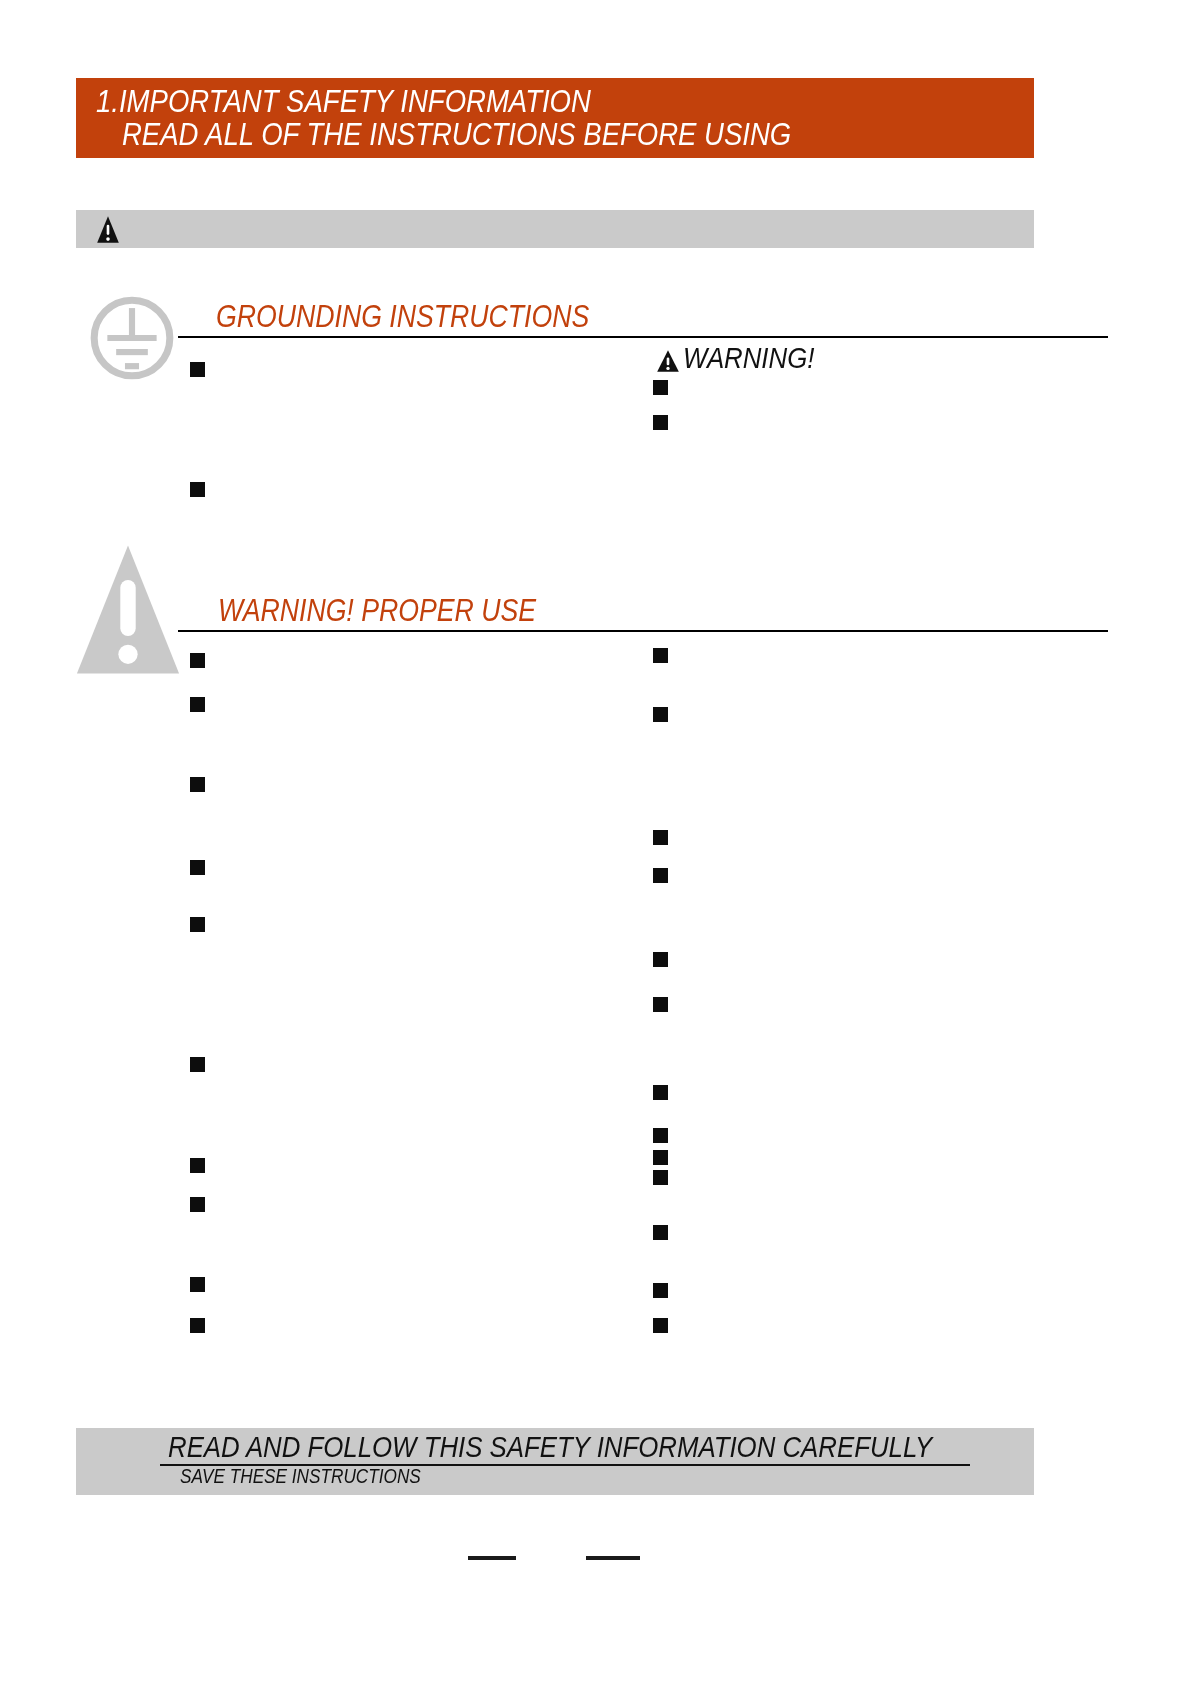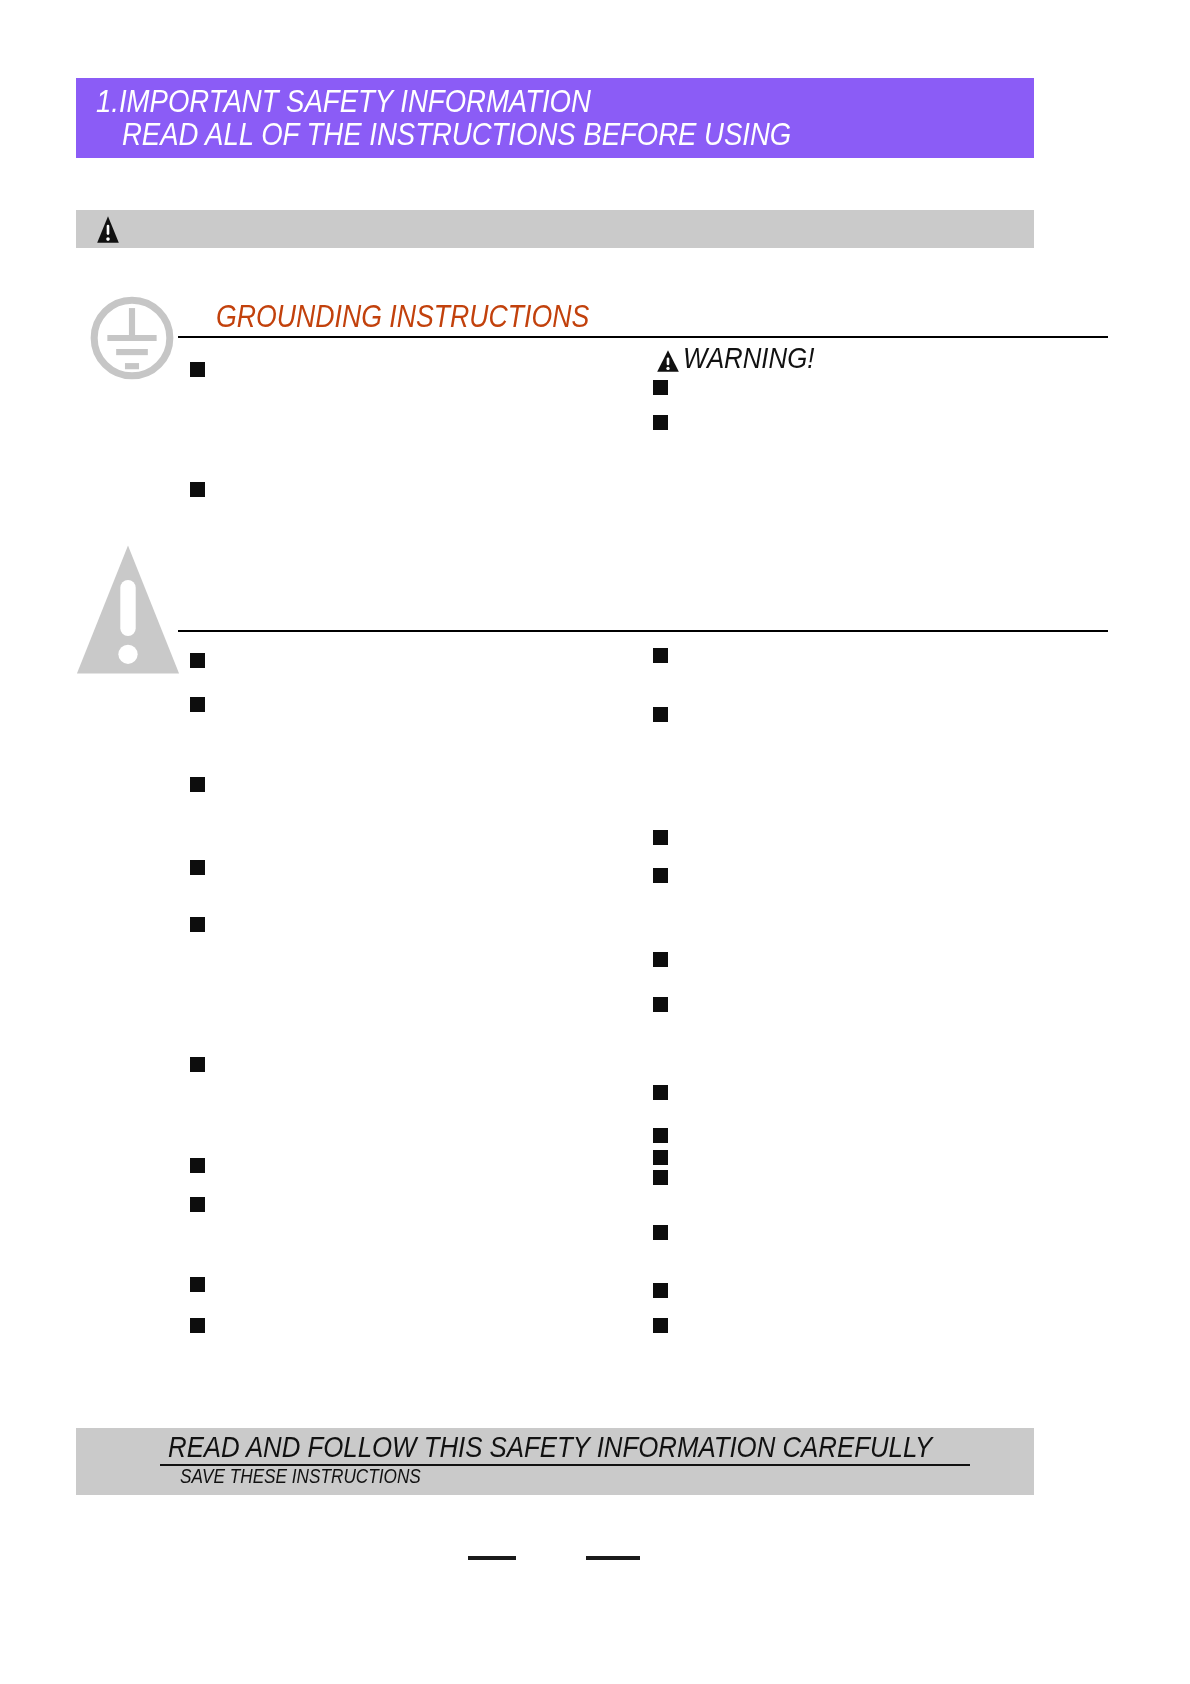--- a/index.html
+++ b/index.html
@@ -3,21 +3,21 @@
 <meta charset="utf-8">
 <style>
   html,body { margin:0; padding:0; background:#ffffff; }
   .page {
     position:relative; width:1190px; height:1684px; background:#ffffff;
     font-family:"Liberation Sans", sans-serif; overflow:hidden;
   }
   .condensed { display:inline-block; transform:scaleX(.86); transform-origin:0 0; white-space:nowrap; }
 
   
-  .hdr { position:absolute; left:76px; top:78px; width:958px; height:80px; background:#8b5cf6; color:#fff; font-style:italic; }
+  .hdr { position:absolute; left:76px; top:78px; width:958px; height:80px; background:#c2410c; color:#fff; font-style:italic; }
   .hdr .l1 { position:absolute; left:20px; top:5px;  font-size:32px; }
   .hdr .l2 { position:absolute; left:46px; top:38px; font-size:32px; }
 
   
   .caution { position:absolute; left:76px; top:210px; width:958px; height:38px; background:#cacaca; }
   .caution svg { position:absolute; left:20px; top:5px; height:29px; width:24px; }
 
   
   .sec-title { position:absolute; font-size:31px; font-style:italic; color:#c2410c; }
   .rule { position:absolute; left:178px; width:930px; height:2px; background:#000; }
@@ -88,20 +88,23 @@
     </svg>
     <span class="txt"><span class="condensed">WARNING!</span></span>
   </div>
 
   <svg class="big-triangle" viewBox="0 0 110 140">
     <path d="M55 4 L108 137 L2 137 Z" fill="#c9c9c9"></path>
     <rect x="47" y="40" width="16" height="58" rx="8" fill="#ffffff"></rect>
     <circle cx="55" cy="117" r="10" fill="#ffffff"></circle>
   </svg>
 
+  <div class="sec-title" style="left:218px; top:593px;">
+    <span class="condensed">WARNING! PROPER USE</span>
+  </div>
   <div class="rule" style="top:630px;"></div>
 
   <div class="bullet-layer col-left">
       <div class="bullet" style="top: 362px;"></div>
       <div class="bullet" style="top: 482px;"></div>
     </div>
   <div class="bullet-layer col-right">
       <div class="bullet" style="top: 380px;"></div>
       <div class="bullet" style="top: 415px;"></div>
     </div>

